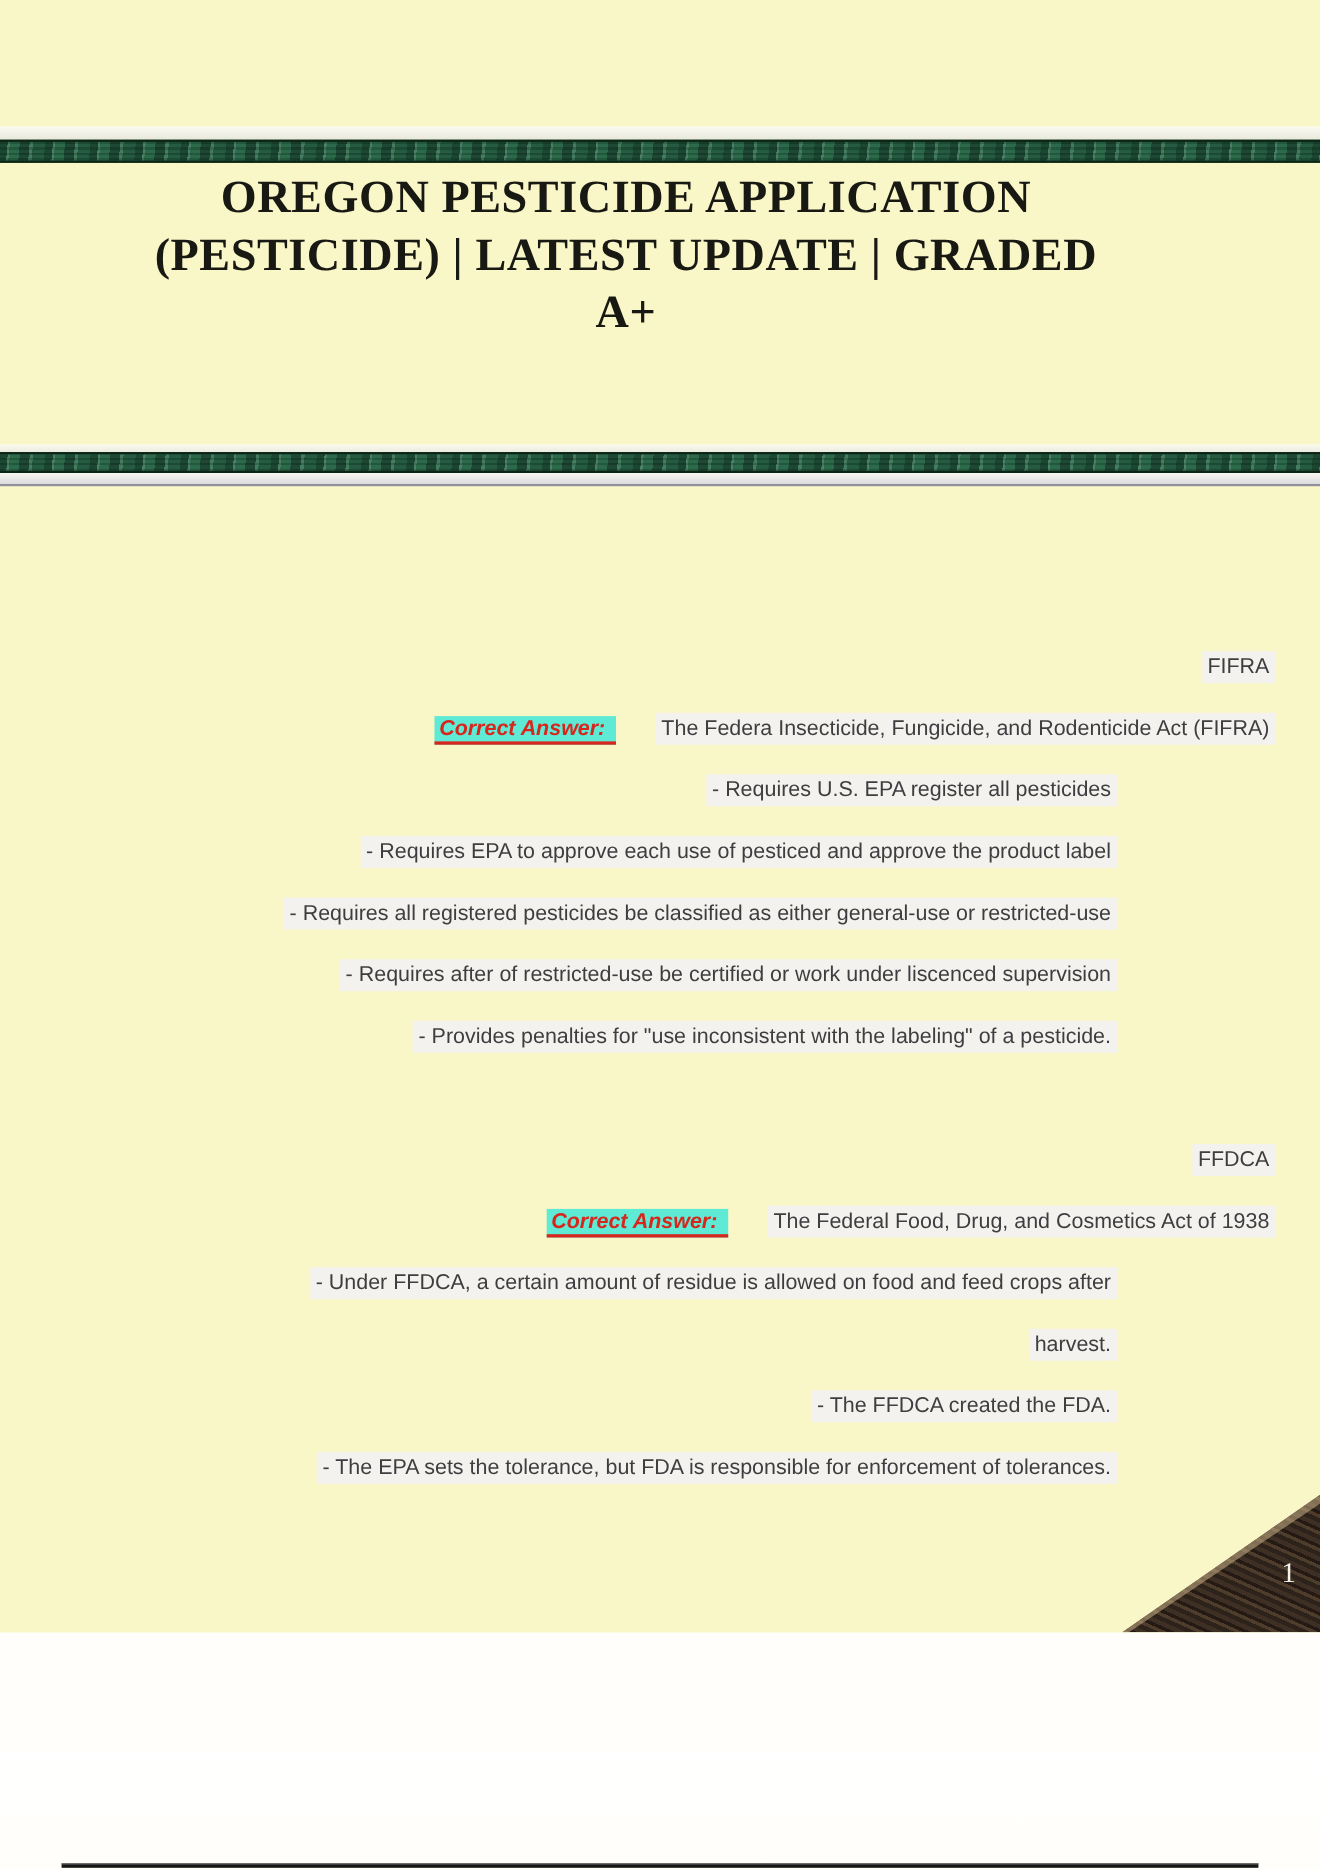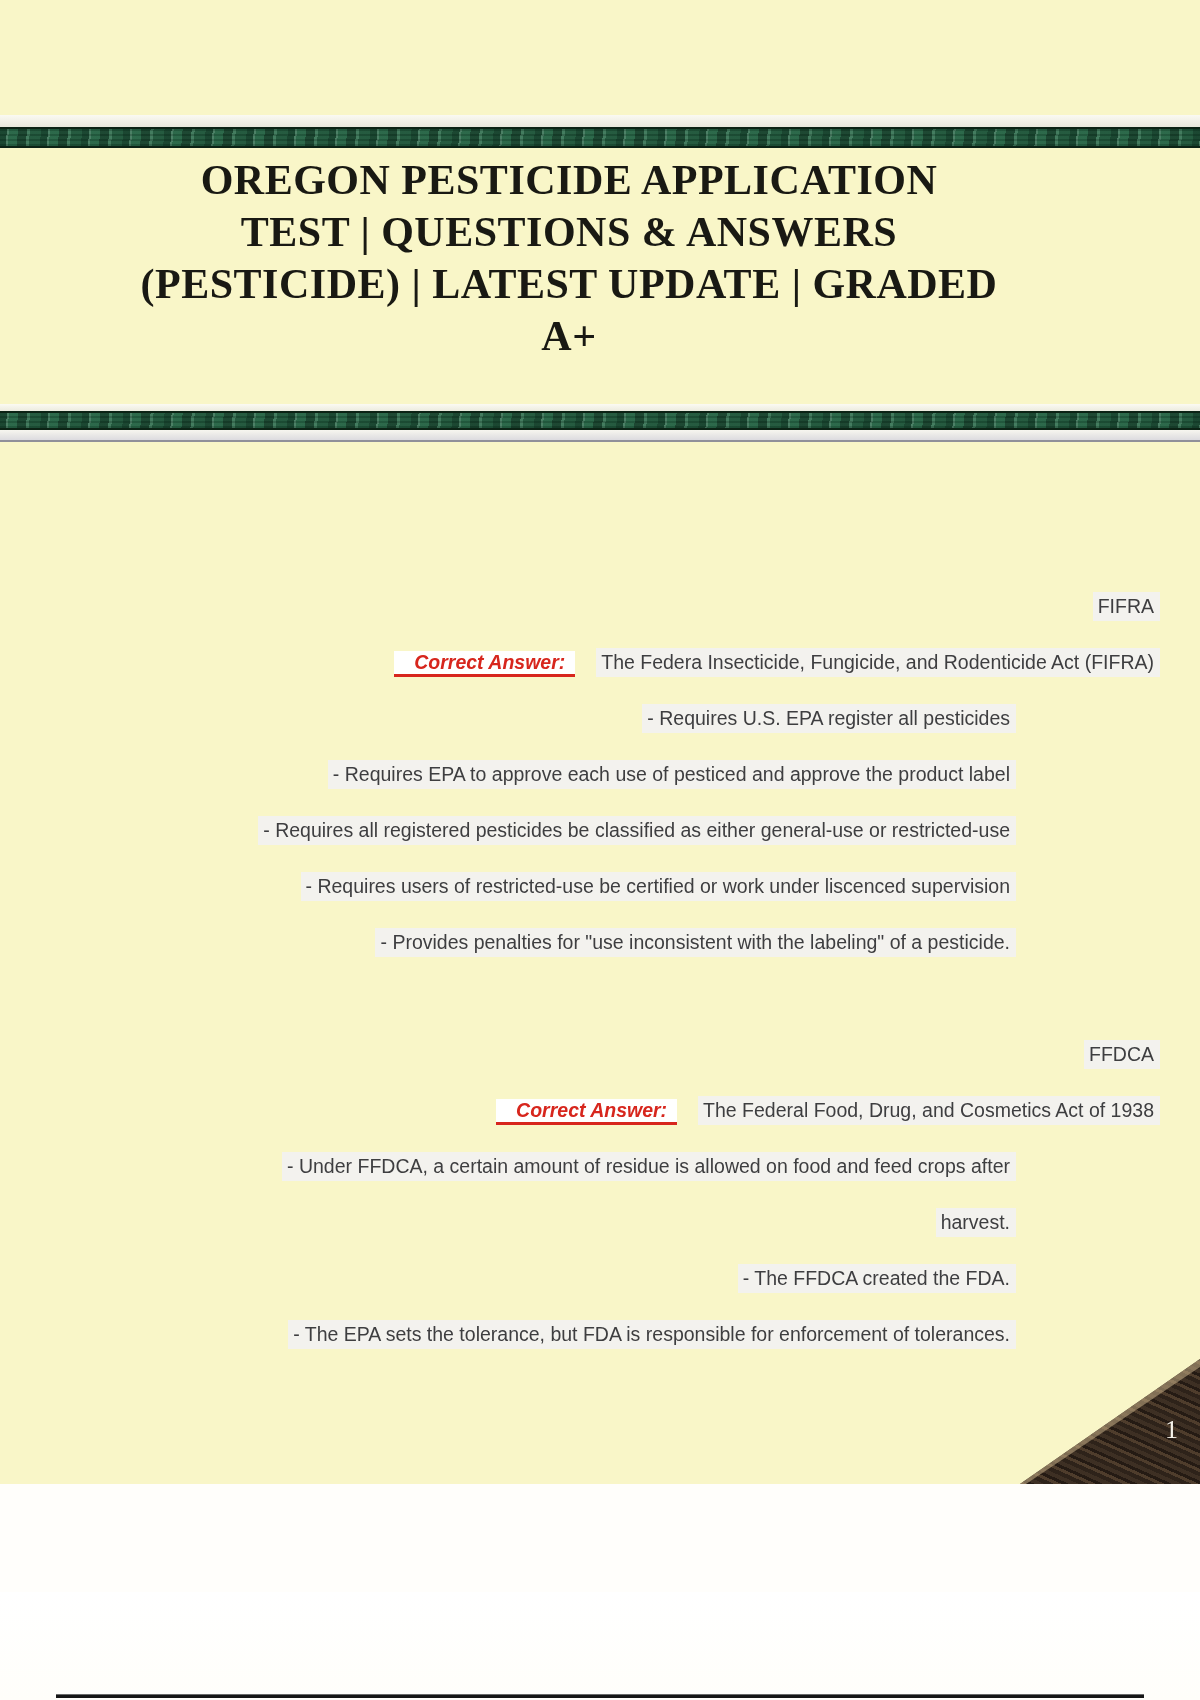--- a/index.html
+++ b/index.html
@@ -58,23 +58,23 @@
     background:#f3f2ee;
     padding:3px 6px 4px 5px;
     -webkit-box-decoration-break:clone;
     box-decoration-break:clone;
   }
   .point-text{white-space:pre-line;}
   .wrapline{white-space:normal;max-width:880px;}
   .ca-label{
     color:#d7261d;font-weight:700;font-style:italic;
     border-bottom:3px solid #d7261d;padding-bottom:1px;
-    background:#ffffff;padding-left:20px;padding-right:10px;
+    background:#5eead4;padding-left:4px;padding-right:10px;
   }
-  .answer{margin-left:21px;}
+  .answer{margin-left:36px;}
   .section-2{margin-top:56px;}
   
   .corner-fold{
     position:absolute;right:0;bottom:0;width:180px;height:125px;
     background-color:#35291f;
     background-image:
       repeating-linear-gradient(24deg,
         rgba(110,85,60,.45) 0 3px,
         rgba(20,12,8,.5) 3px 6px,
         rgba(70,54,40,.5) 6px 10px,
@@ -105,39 +105,38 @@
 <body>
 
 <div class="page">
   <div class="sheet">
 
     <div class="trim trim-top1"></div>
     <div class="marble bar1"></div>
 
     <div class="title-block">
       <div class="title-line">OREGON PESTICIDE APPLICATION</div>
-      <div class="title-line">TEST | QUESTIONS &amp; ANSWERS</div>
       <div class="title-line">(PESTICIDE) | LATEST UPDATE | GRADED</div>
       <div class="title-line">A+</div>
     </div>
 
     <div class="trim trim-top2"></div>
     <div class="marble bar2"></div>
     <div class="trim trim-bot2"></div>
 
     <div class="doc-body">
   <div class="qa-section">
     <p class="bodyline"><span class="hl">FIFRA</span></p>
     <p class="bodyline"><span class="ca-label">Correct Answer:</span><span class="hl answer">The Federa Insecticide, Fungicide, and Rodenticide Act (FIFRA)</span></p>
     <div>
 
     <p class="bodyline wrapline" style=""><span class="hl point-text">- Requires U.S. EPA register all pesticides</span></p>
             <p class="bodyline wrapline" style=""><span class="hl point-text">- Requires EPA to approve each use of pesticed and approve the product label</span></p>
             <p class="bodyline wrapline" style=""><span class="hl point-text">- Requires all registered pesticides be classified as either general-use or restricted-use</span></p>
-            <p class="bodyline wrapline" style=""><span class="hl point-text">- Requires users of restricted-use be certified or work under liscenced supervision</span></p>
+            <p class="bodyline wrapline" style=""><span class="hl point-text">- Requires after of restricted-use be certified or work under liscenced supervision</span></p>
             <p class="bodyline wrapline" style=""><span class="hl point-text">- Provides penalties for "use inconsistent with the labeling" of a pesticide.</span></p>
           </div>
   </div>
 
   <div class="qa-section section-2">
     <p class="bodyline"><span class="hl">FFDCA</span></p>
     <p class="bodyline"><span class="ca-label">Correct Answer:</span><span class="hl answer">The Federal Food, Drug, and Cosmetics Act of 1938</span></p>
     <div>
 
     <p class="bodyline wrapline" style=""><span class="hl point-text">- Under FFDCA, a certain amount of residue is allowed on food and feed crops after

